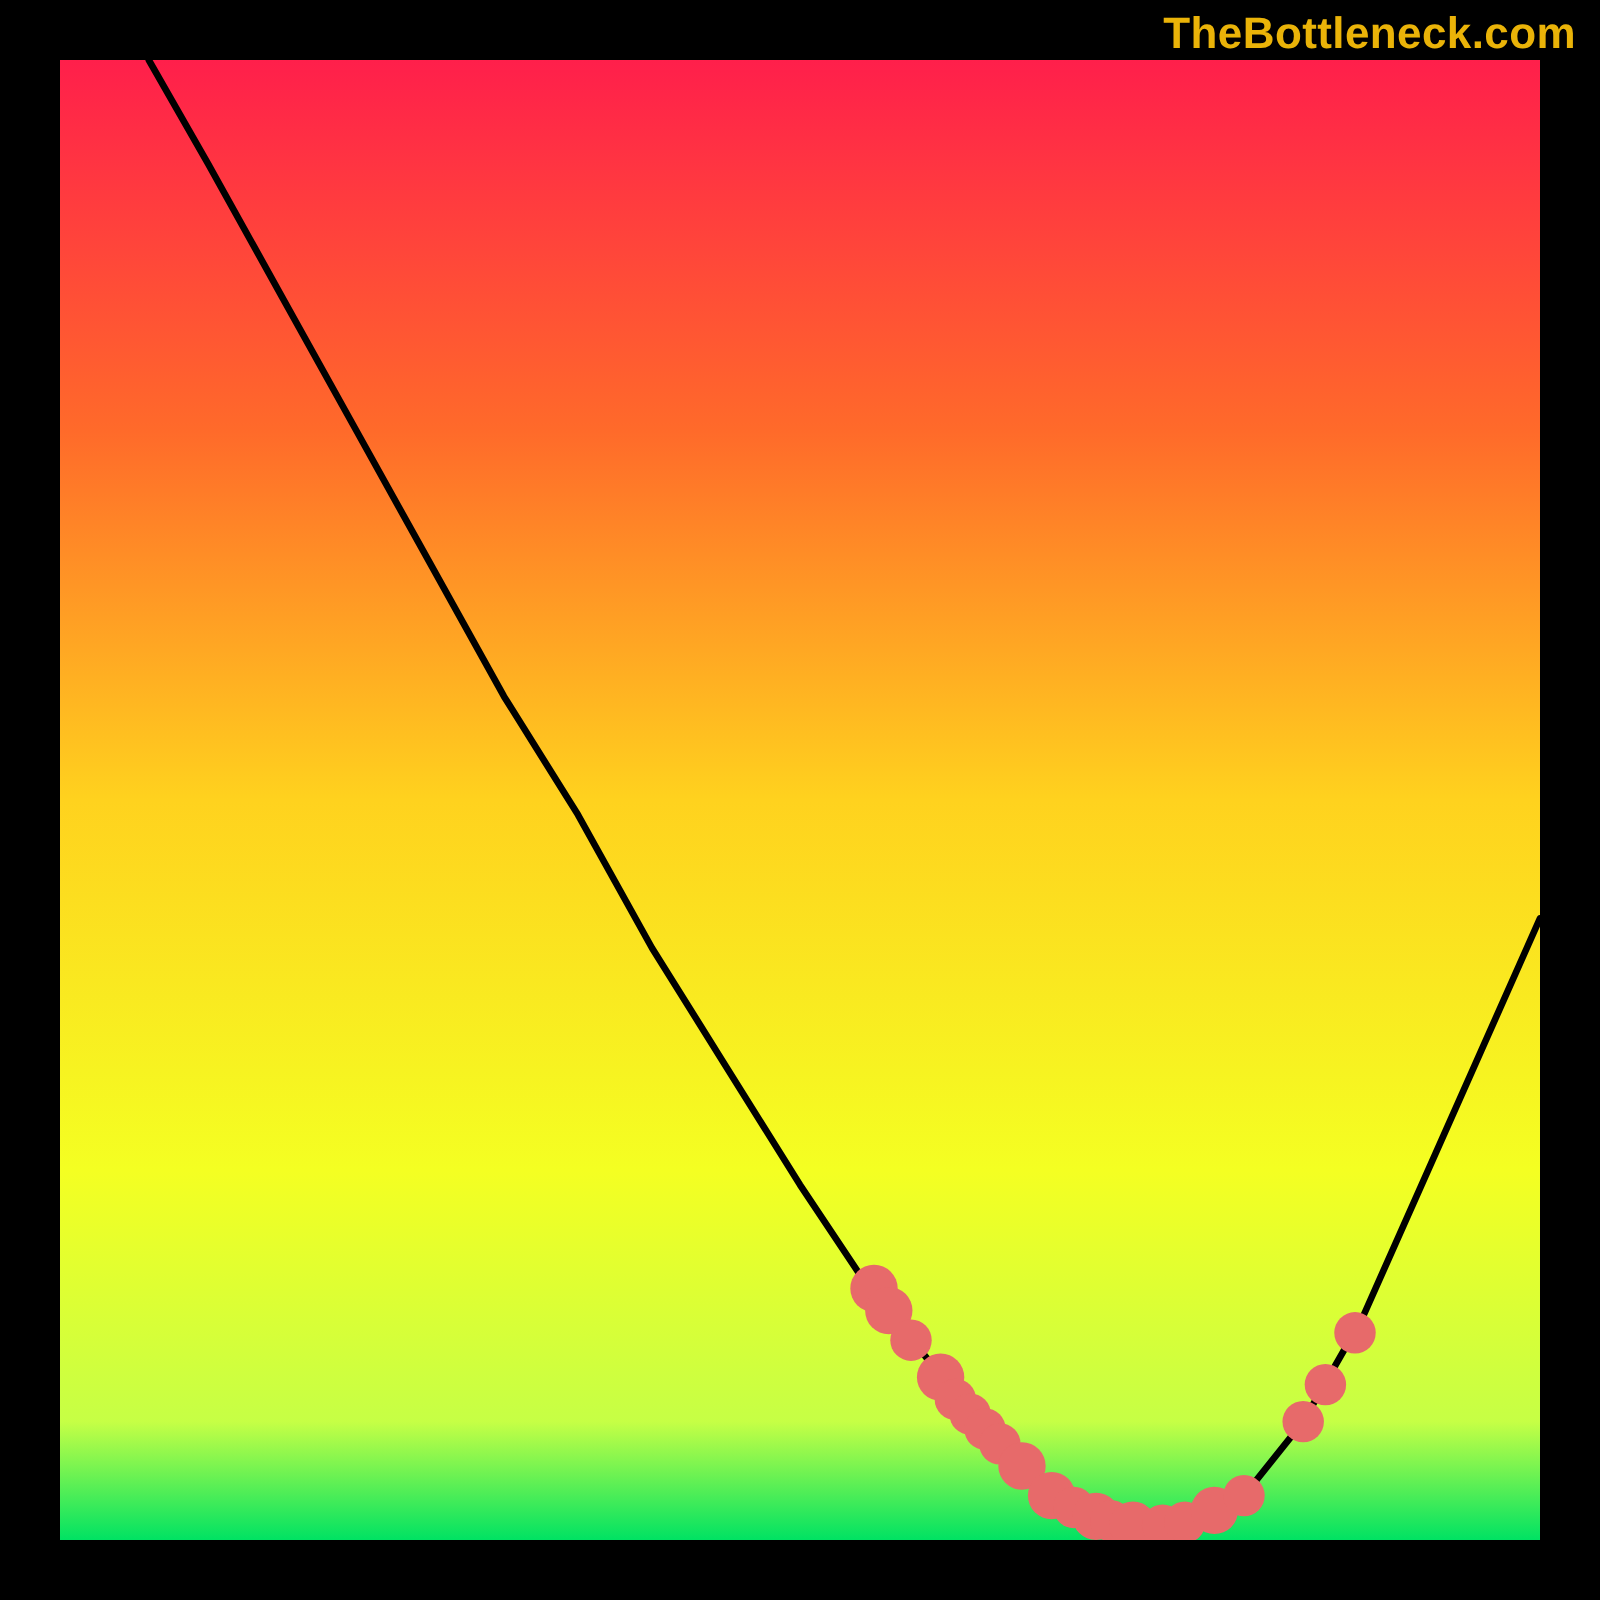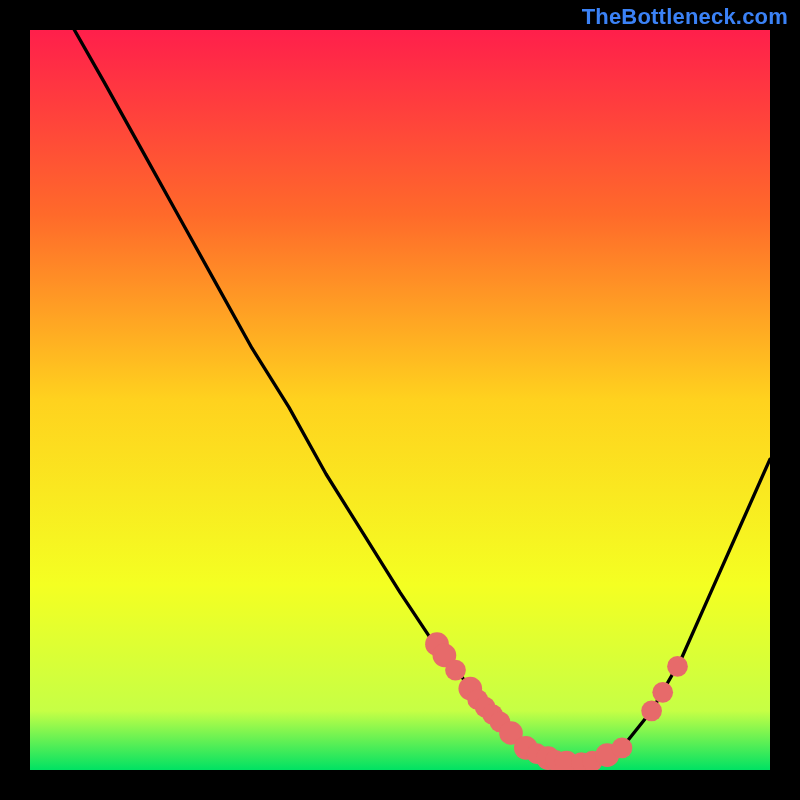--- a/index.html
+++ b/index.html
@@ -13,21 +13,21 @@
   }
   .stage {
     position: relative;
     width: 800px;
     height: 800px;
   }
   .watermark {
     position: absolute;
     top: 4px;
     right: 12px;
-    color: #3b82f6;
+    color: #eab308;
     font-size: 22px;
     font-weight: 600;
     letter-spacing: 0.2px;
     user-select: none;
   }
   svg.plot {
     position: absolute;
     left: 30px;
     top: 30px;
     width: 740px;

